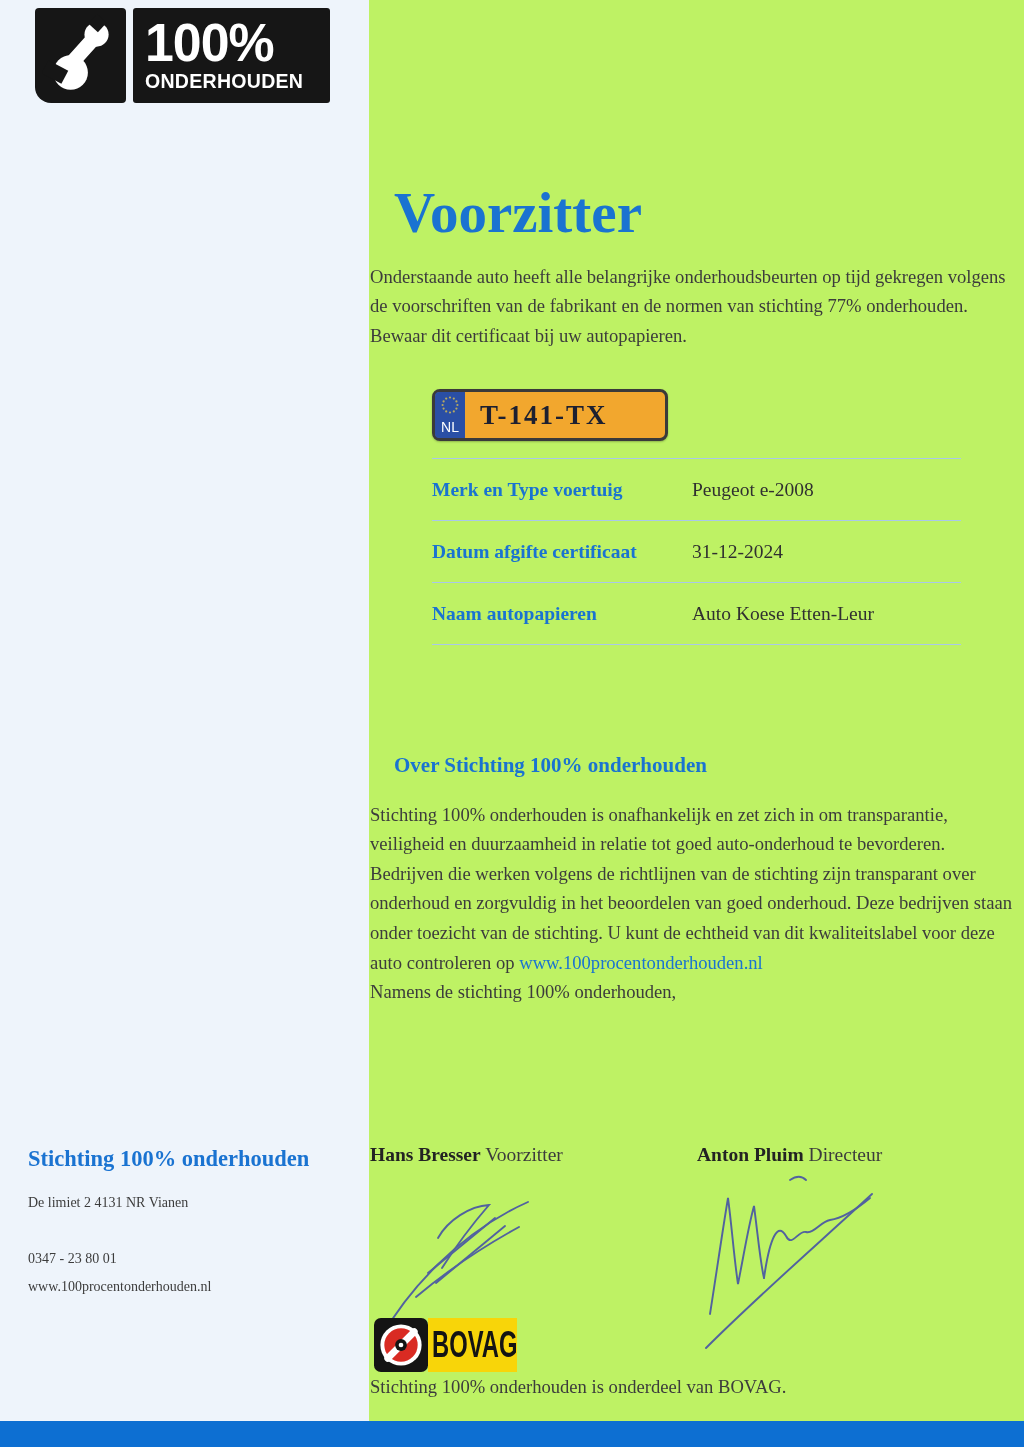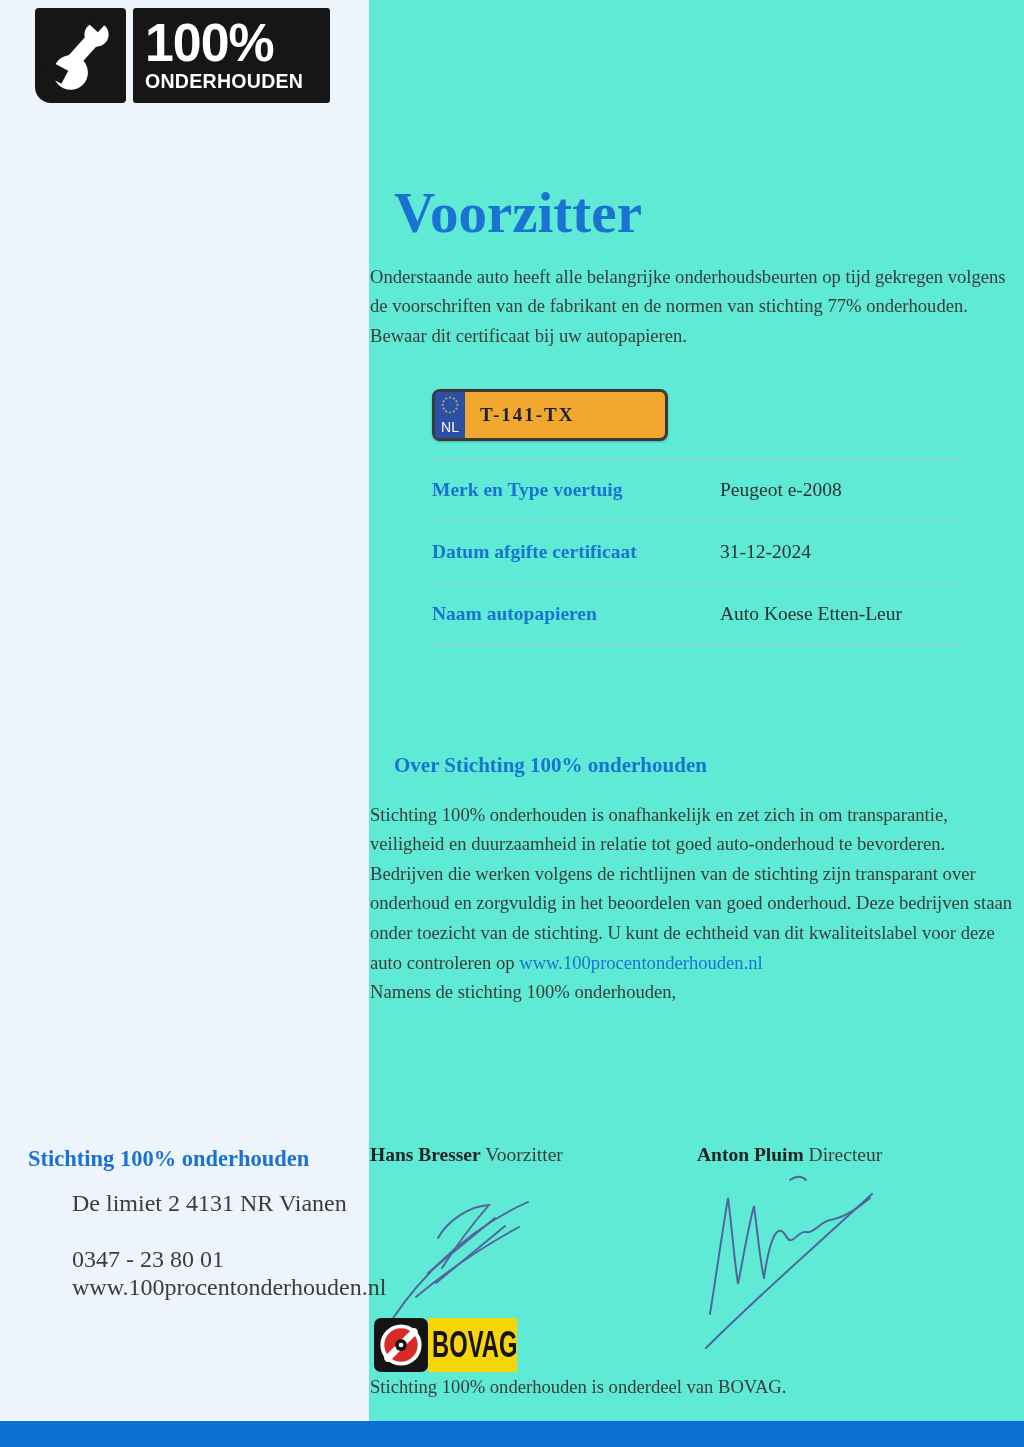--- a/index.html
+++ b/index.html
@@ -1,17 +1,17 @@
 <!DOCTYPE html>
 <html><head>
 <meta charset="utf-8">
 <style>
   html,body{margin:0;padding:0;}
   body{font-family:"Liberation Serif","DejaVu Serif",serif;background:#ffffff;}
-  .page{position:relative;width:1024px;height:1447px;background:#5eead4;overflow:hidden;}
+  .page{position:relative;width:1024px;height:1447px;background:#bef264;overflow:hidden;}
 
   
   .sidebar{position:absolute;left:0;top:0;width:369px;height:1421px;background:#eef4fb;}
 
   
   .logo{position:absolute;left:35px;top:8px;display:flex;gap:7px;font-family:"Liberation Sans",sans-serif;}
   .logo-mark{width:91px;height:95px;background:#161616;border-radius:4px 4px 4px 16px;display:flex;align-items:center;justify-content:center;}
   .logo-text{width:197px;height:95px;background:#161616;border-radius:3px;color:#ffffff;display:flex;flex-direction:column;justify-content:center;padding-left:12px;box-sizing:border-box;}
   .logo-percent{font-size:54px;font-weight:800;line-height:.92;letter-spacing:-1px;transform:scaleX(.96);transform-origin:left center;}
   .logo-word{font-size:21px;font-weight:700;letter-spacing:.3px;transform:scaleX(.93);transform-origin:left center;margin-top:2px;}
@@ -23,33 +23,33 @@
   .about-heading{position:absolute;left:394px;top:736px;font-size:21px;font-weight:700;color:#1a73d1;}
   .about-p{position:absolute;left:370px;top:781px;width:652px;}
   .inline-link{color:#1a73d1;text-decoration:none;cursor:pointer;}
   .after-link{display:block;}
 
   
   .plate{position:absolute;left:432px;top:389px;width:230px;height:46px;background:#f2a72e;border:3px solid #3a3a3a;border-radius:8px;display:flex;box-shadow:0 1px 2px rgba(0,0,0,.25);}
   .plate-strip{width:30px;background:#2a4fa5;border-radius:4px 0 0 4px;position:relative;display:flex;flex-direction:column;align-items:center;justify-content:flex-end;}
   .plate-nl{color:#ffffff;font-family:"Liberation Sans",sans-serif;font-weight:400;font-size:14px;margin-bottom:3px;}
   .plate-stars{position:absolute;top:3px;left:50%;transform:translateX(-50%);}
-  .plate-number{flex:1;display:flex;align-items:center;padding-left:15px;font-size:19px;font-weight:700;letter-spacing:2px;color:#1d2030;}
+  .plate-number{flex:1;display:flex;align-items:center;padding-left:15px;font-size:27px;font-weight:700;letter-spacing:2px;color:#1d2030;}
 
   
   .vtable{position:absolute;left:432px;top:458px;width:529px;}
-  .vrow{display:flex;height:61px;border-top:1px solid #a9c8ea;align-items:center;gap:28px;}
+  .vrow{display:flex;height:61px;border-top:1px solid #a9c8ea;align-items:center;}
   .vtable .vrow:last-child{border-bottom:1px solid #a9c8ea;}
   .vlabel{width:260px;font-size:19.5px;font-weight:700;color:#1a73d1;}
   .vvalue{font-size:19.5px;color:#303030;}
 
   
   .contact{position:absolute;left:28px;top:1146px;width:330px;}
   .contact-heading{font-size:22.5px;font-weight:700;color:#1a73d1;margin:0 0 17px 0;}
-  .contact-line{font-size:24px;color:#3c3c3c;line-height:28.5px;margin-left:44px;}
+  .contact-line{font-size:14px;color:#3c3c3c;line-height:28.5px;}
   .contact-address{margin-bottom:27px;}
 
   
   .sig-name-row{position:absolute;top:1144px;font-size:19.5px;color:#3c3c3c;}
   .sig-left{left:370px;}
   .sig-right{left:697px;}
   .sig-name{font-weight:700;color:#232323;}
   .sig-svg{position:absolute;}
   .sig-svg-left{left:376px;top:1176px;}
   .sig-svg-right{left:698px;top:1166px;}

